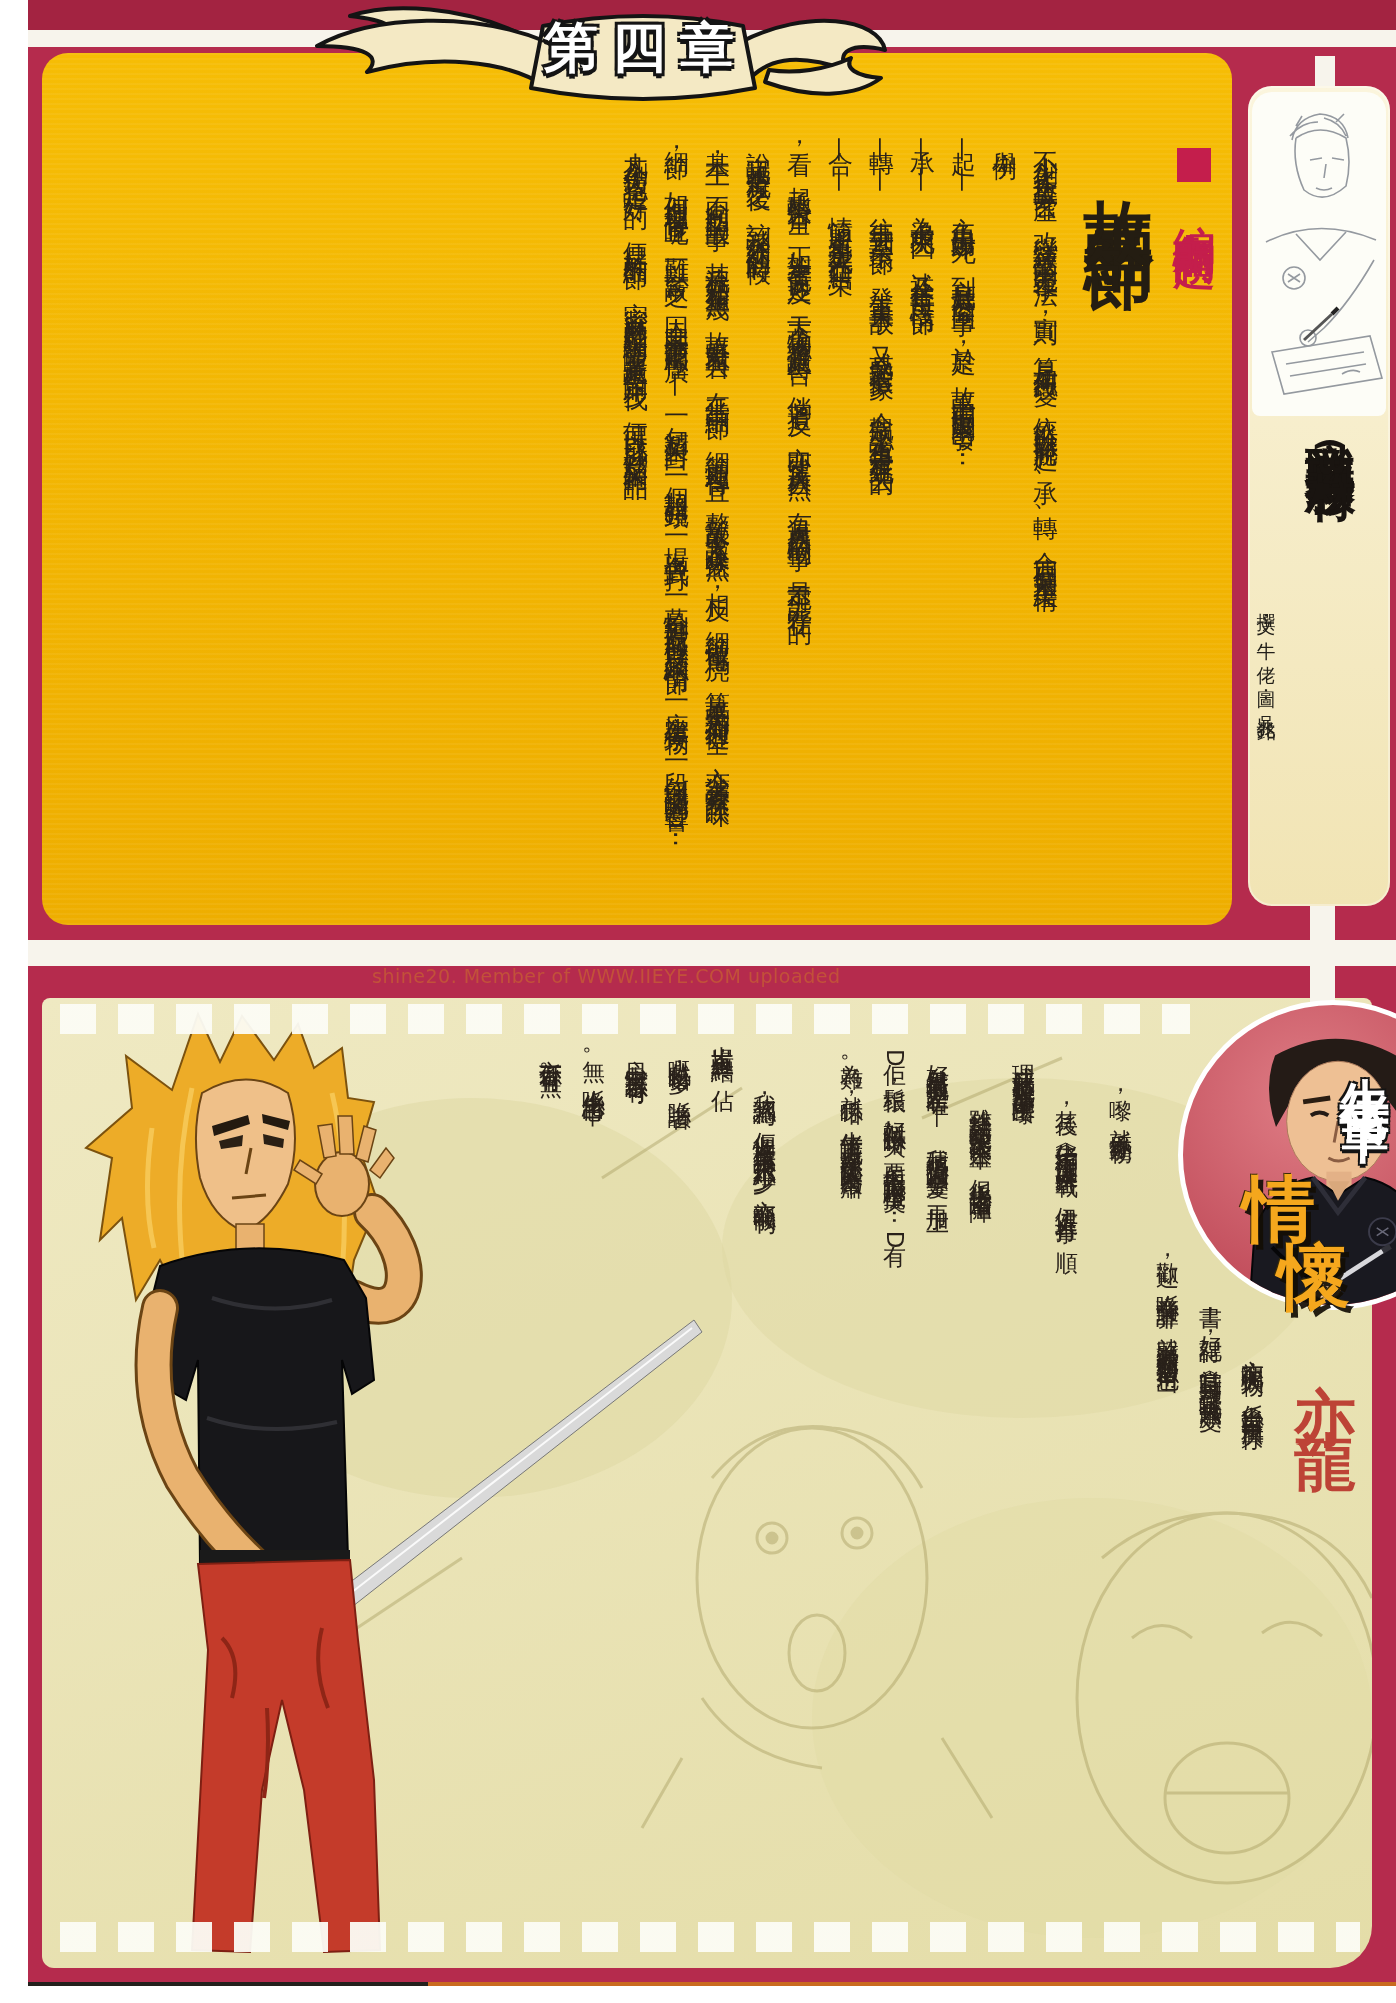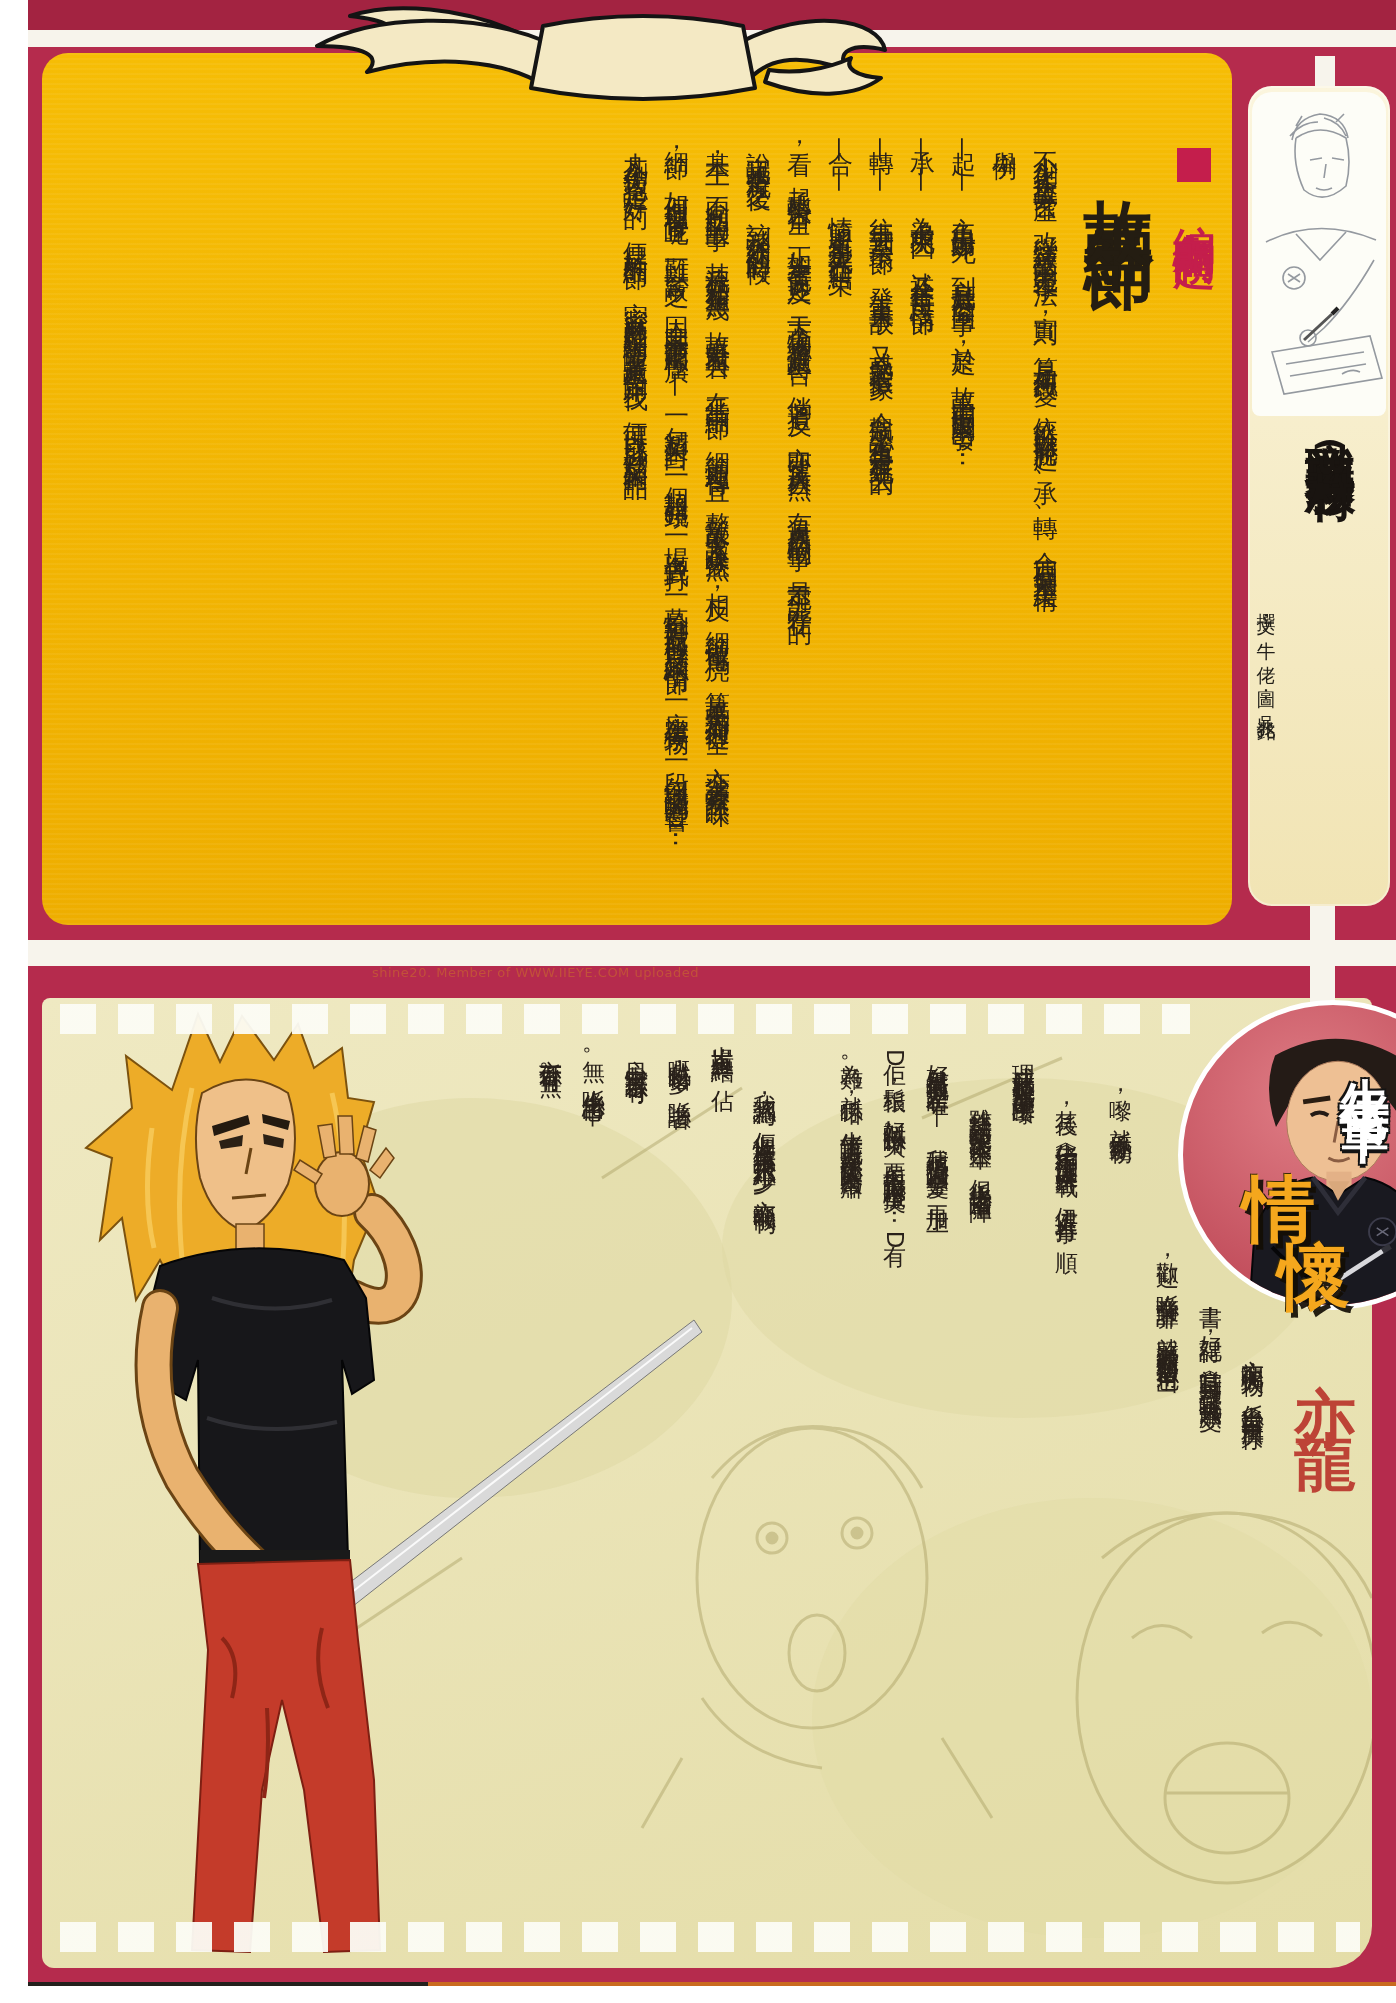--- a/index.html
+++ b/index.html
@@ -33,21 +33,21 @@
   .sketch-wrap{position:absolute;left:1252px;top:92px;width:134px;height:324px;border-radius:20px 20px 8px 8px;
      background:#fdfdf7;overflow:hidden;}
   .masthead-title{position:absolute;left:1303px;top:402px;writing-mode:vertical-rl;
      font-size:50px;font-weight:800;color:#191410;letter-spacing:5px;line-height:56px;}
   .masthead-title .issue{font-size:34px;font-weight:700;text-orientation:sideways;letter-spacing:1px;}
   .masthead-credits{position:absolute;left:1256px;top:598px;writing-mode:vertical-rl;
      font-size:19px;color:#23201a;letter-spacing:3px;line-height:22px;}
   
   .h-stripe{position:absolute;left:28px;top:940px;width:1368px;height:26px;background:#f7f4ec;}
   .v-bar{position:absolute;left:1310px;top:902px;width:25px;height:212px;background:#f7f4ec;}
-  .watermark{position:absolute;left:372px;top:965px;font-size:13px;color:#c2513a;letter-spacing:.5px;}
+  .watermark{position:absolute;left:372px;top:965px;font-size:19px;color:#c2513a;letter-spacing:.5px;}
   
   .beige-area{position:absolute;left:42px;top:998px;width:1330px;height:970px;
      border-radius:8px 8px 42px 12px;overflow:hidden;
      background:linear-gradient(160deg,#efe9c2,#e4dda8);}
   .film-strip{position:absolute;left:18px;width:1290px;height:30px;
      background:repeating-linear-gradient(90deg,#fcfcf5 0 36px,rgba(0,0,0,0) 36px 58px);opacity:.95;}
   .film-strip.top{top:6px;width:1130px;}
   .film-strip.bottom{top:924px;width:1300px;}
   .ghost-art,.hero-art{position:absolute;left:0;top:0;}
   
@@ -250,19 +250,20 @@
 
   <svg class="banner-svg" viewBox="0 0 600 112">
     <g fill="#f4e9c4" stroke="#141414" stroke-width="4" stroke-linejoin="round">
       <path d="M230,36 C170,6 95,2 55,16 C92,20 104,28 96,40 C140,30 190,30 222,46 Z"></path>
       <path d="M252,42 C180,12 80,14 22,46 C70,46 88,56 72,72 C140,54 210,60 250,86 Z"></path>
       <path d="M446,42 C512,8 584,18 590,50 C556,42 540,52 552,70 C500,52 470,58 448,86 Z"></path>
       <path d="M470,82 C520,100 562,96 586,78 C560,76 550,68 556,58 C530,70 500,74 474,70 Z"></path>
       <path d="M248,26 Q348,6 448,26 L460,88 Q348,110 236,88 Z"></path>
     </g>
   </svg>
+  <div class="banner-text">第四章</div>
 
   <div class="bottom-rule">
       <div class="orange"></div>
     </div>
   <div class="bottom-margin"></div>
 
 </div>
 
 </body></html>

